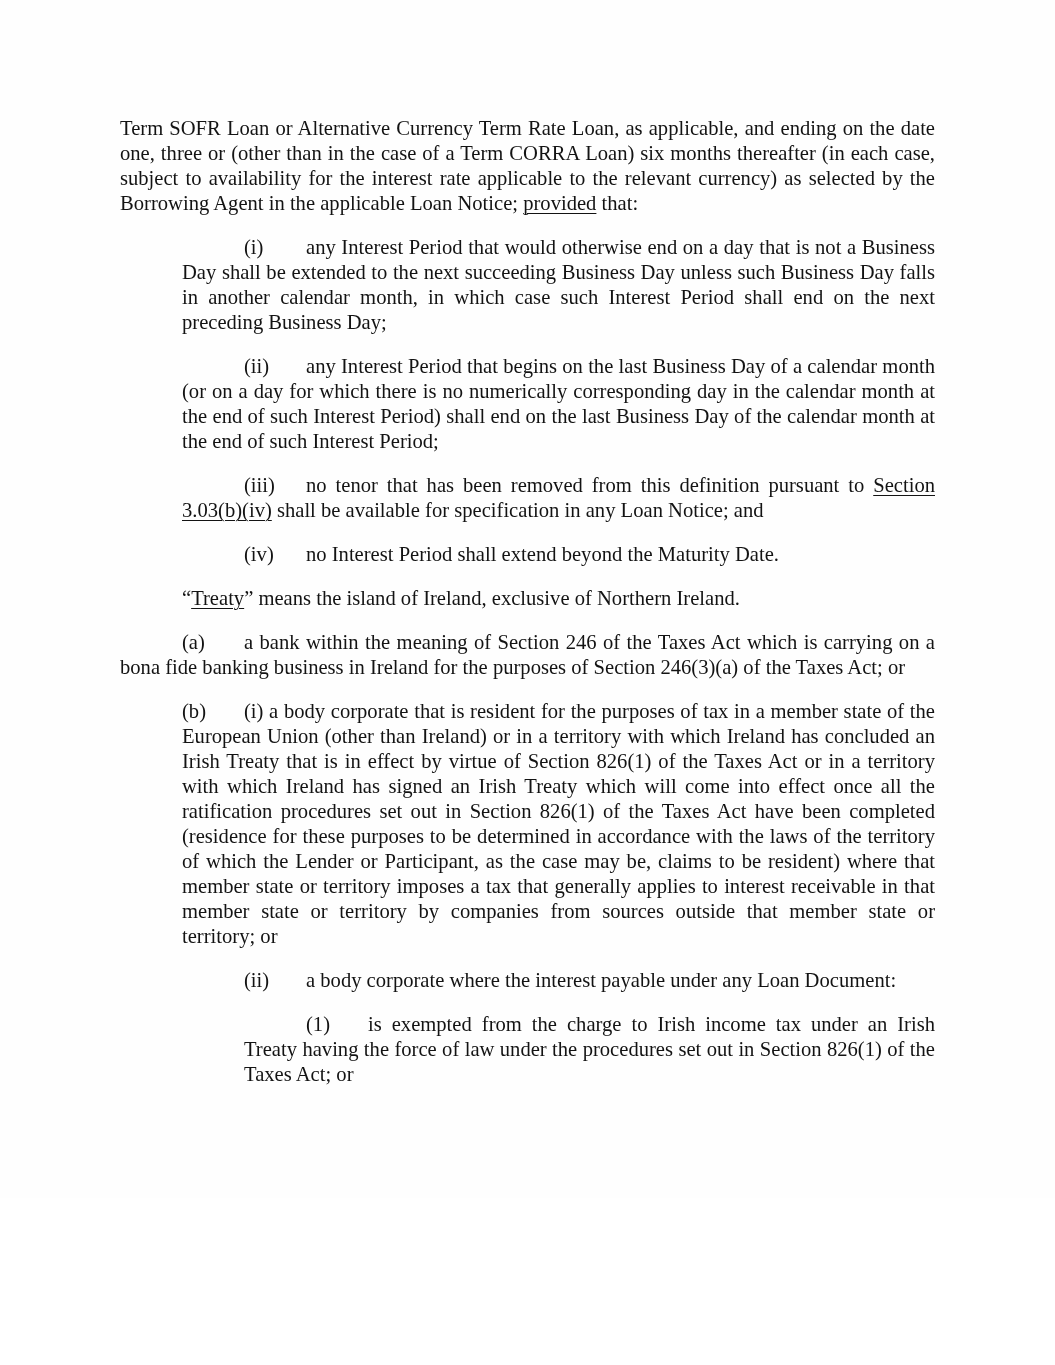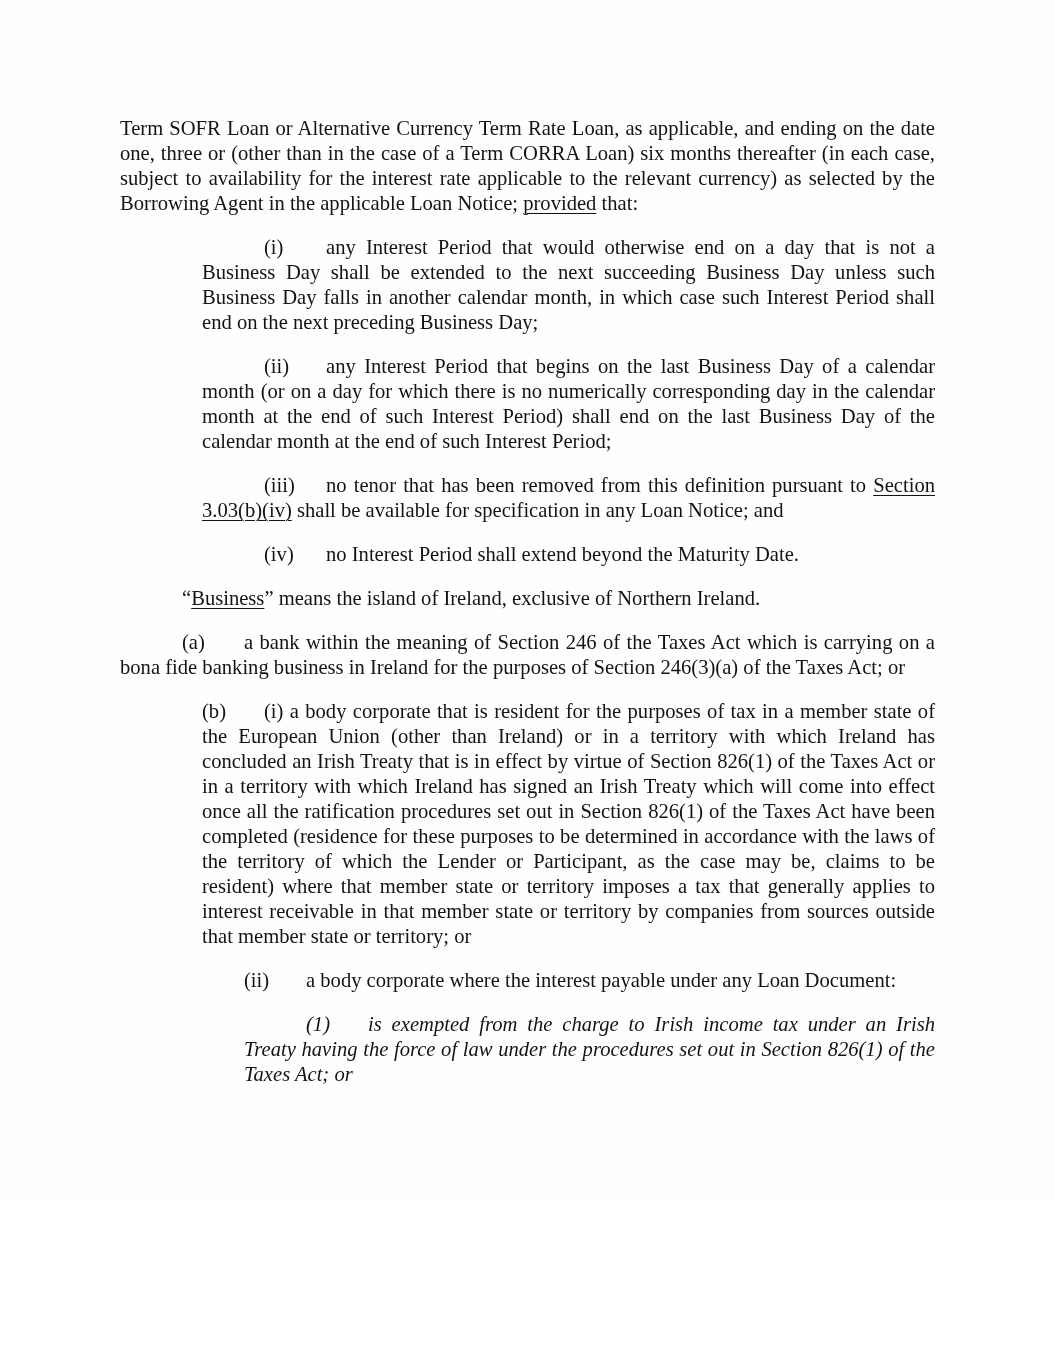--- a/index.html
+++ b/index.html
@@ -22,23 +22,23 @@
   .content {
     position: absolute;
     top: 116px;
     left: 120px;
     width: 815px;
   }
   .para {
     margin: 0 0 19px 0;
     text-align: justify;
   }
-  .para:last-child { margin-bottom: 0; font-style: italic; }
+  .para:last-child { margin-bottom: 0; }
   
-  .ind1 { margin-left: 82px; }
+  .ind1 { margin-left: 62px; }
   .ind2 { margin-left: 124px; }
   .ti   { text-indent: 62px; }
   .label {
     display: inline-block;
     width: 62px;
     text-indent: 0;
   }
   .u {
     text-decoration: underline;
     text-underline-offset: 3px;
@@ -68,21 +68,21 @@
     <p class="para"><span>Term SOFR Loan or Alternative Currency Term Rate Loan, as applicable, and ending on the date one, three or (other than in the case of a Term CORRA Loan) six months thereafter (in each case, subject to availability for the interest rate applicable to the relevant currency) as selected by the Borrowing Agent in the applicable Loan Notice; </span><span class="u">provided</span><span> that:</span></p>
 
     <p class="para ind1 ti"><span class="label">(i)</span><span>any Interest Period that would otherwise end on a day that is not a Business Day shall be extended to the next succeeding Business Day unless such Business Day falls in another calendar month, in which case such Interest Period shall end on the next preceding Business Day;</span></p>
 
     <p class="para ind1 ti"><span class="label">(ii)</span><span>any Interest Period that begins on the last Business Day of a calendar month (or on a day for which there is no numerically corresponding day in the calendar month at the end of such Interest Period) shall end on the last Business Day of the calendar month at the end of such Interest Period;</span></p>
 
     <p class="para ind1 ti"><span class="label">(iii)</span><span>no tenor that has been removed from this definition pursuant to </span><span class="u">Section 3.03(b)(iv)</span><span> shall be available for specification in any Loan Notice; and</span></p>
 
     <p class="para ind1 ti"><span class="label">(iv)</span><span>no Interest Period shall extend beyond the Maturity Date.</span></p>
 
-    <p class="para ti"><span>“</span><span class="u">Business</span><span>” means the island of Ireland, exclusive of Northern Ireland.</span></p>
+    <p class="para ti"><span>“</span><span class="u">Treaty</span><span>” means the island of Ireland, exclusive of Northern Ireland.</span></p>
 
 
 
     <p class="para ti"><span class="label">(a)</span><span>a bank within the meaning of Section 246 of the Taxes Act which is carrying on a bona fide banking business in Ireland for the purposes of Section 246(3)(a) of the Taxes Act; or</span></p>
 
     <p class="para ind1"><span class="label">(b)</span><span>(i) a body corporate that is resident for the purposes of tax in a member state of the European Union (other than Ireland) or in a territory with which Ireland has concluded an Irish Treaty that is in effect by virtue of Section 826(1) of the Taxes Act or in a territory with which Ireland has signed an Irish Treaty which will come into effect once all the ratification procedures set out in Section 826(1) of the Taxes Act have been completed (residence for these purposes to be determined in accordance with the laws of the territory of which the Lender or Participant, as the case may be, claims to be resident) where that member state or territory imposes a tax that generally applies to interest receivable in that member state or territory by companies from sources outside that member state or territory; or</span></p>
 
     <p class="para ind2"><span class="label">(ii)</span><span>a body corporate where the interest payable under any Loan Document:</span></p>
 
     <p class="para ind2 ti"><span class="label">(1)</span><span>is exempted from the charge to Irish income tax under an Irish Treaty having the force of law under the procedures set out in Section 826(1) of the Taxes Act; or</span></p>

